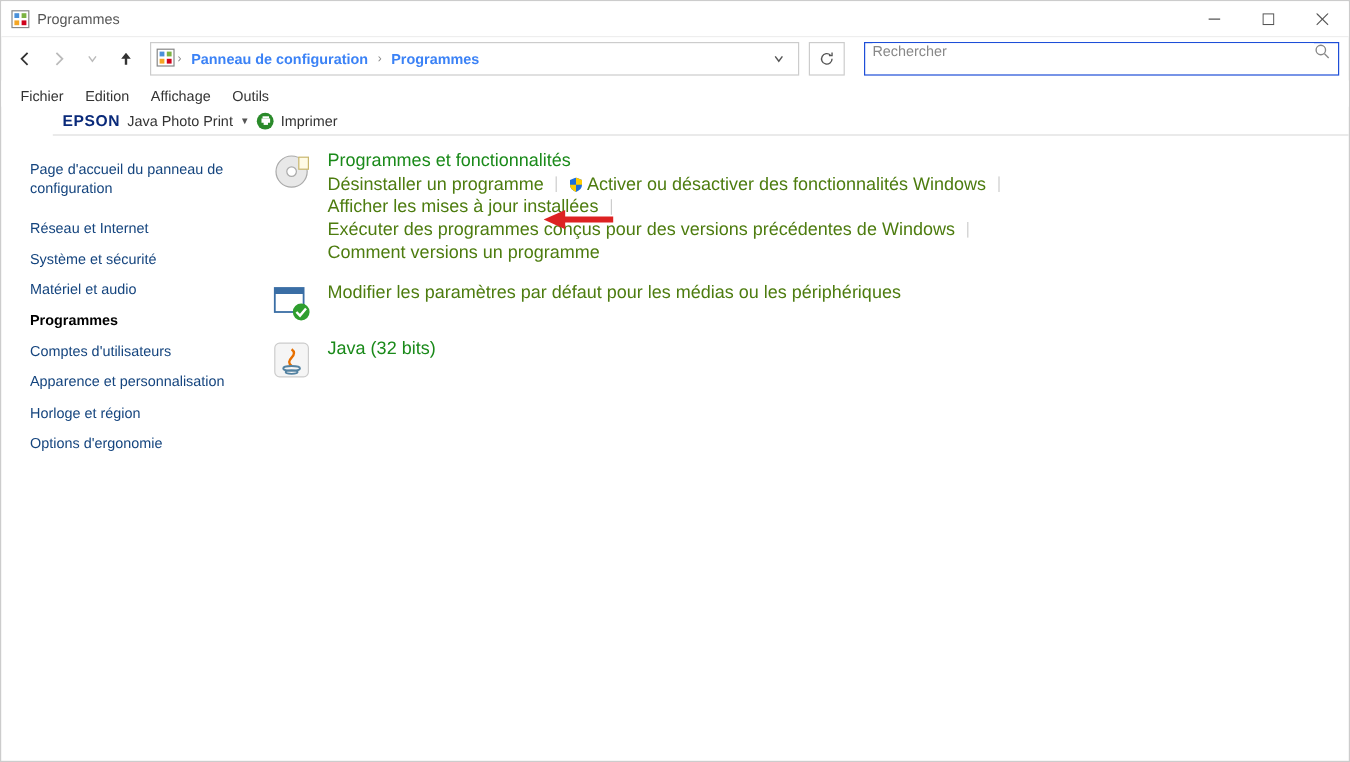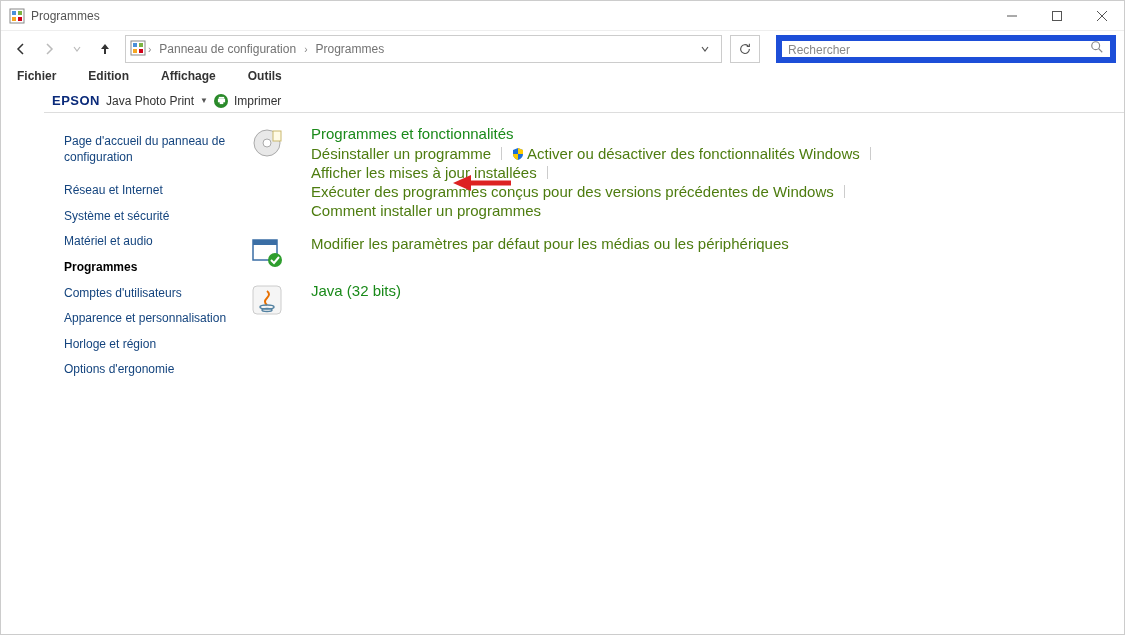--- a/index.html
+++ b/index.html
@@ -53,53 +53,53 @@
     height: 28px;
     border: 1px solid #ccc;
     display: flex;
     align-items: center;
     padding: 0 4px;
     margin: 0 4px;
     background: #fff;
   }
   .addressbar .crumb {
     padding: 0 6px;
-    color: #737373;
+    color: #3b82f6;
+    font-weight: bold;
   }
   .addressbar .chev { color: #888; padding: 0 2px; font-size: 10px; }
   .addr-spacer { flex: 1; }
   .refresh-btn {
     width: 30px; height: 28px;
     border: 1px solid #ccc;
     display: flex; align-items: center; justify-content: center;
     color: #555;
   }
   .searchbox {
-    width: 340px; height: 28px;
-    border: 6px solid #1d4ed8;
-    display: flex; align-items: flex-end;
+    width: 396px; height: 28px;
+    border: 1px solid #1d4ed8;
+    display: flex; align-items: flex-start;
     padding: 0 6px;
     margin-left: 12px;
   }
   .searchbox input {
     flex: 1; border: none; outline: none;
     font-family: inherit; font-size: 12px;
     color: #333;
   }
   .searchbox input::placeholder { color: #888; }
   .searchbox .search-icon { color: #888; }
   
   .menubar {
     height: 22px;
     display: flex;
-    align-items: flex-start;
+    align-items: flex-end;
     padding: 0 8px;
-    gap: 16px;
+    gap: 2px;
     background: #fff;
-    font-weight: bold;
   }
   .menubar .menu-item {
     padding: 2px 8px; color: #333;
   }
   
   .epsonbar {
     height: 24px;
     display: flex;
     align-items: center;
     padding: 0 8px;
@@ -116,42 +116,41 @@
     align-items: center; justify-content: center;
     color: #fff; font-size: 9px;
   }
   
   .content {
     display: flex;
     height: calc(100% - 30px - 36px - 22px - 24px);
   }
   .sidebar {
     width: 210px;
-    padding: 16px 8px 16px 39px;
-    margin-left: 24px;
+    padding: 16px 8px 16px 24px;
   }
   .sidebar a {
     display: block;
     color: #14447e;
     text-decoration: none;
     padding: 5px 0;
     font-size: 12px;
     line-height: 1.3;
   }
   .sidebar a.current { color: #000; font-weight: bold; }
   .sidebar a.home { margin-bottom: 8px; }
   .main {
     flex: 1;
     padding: 12px 16px;
   }
   .category {
     display: flex;
     align-items: flex-start;
     margin-bottom: 14px;
-    gap: 28px;
+    gap: 14px;
   }
   .cat-icon {
     width: 32px; height: 32px;
     flex-shrink: 0;
     margin-top: 2px;
     display: flex; align-items: center; justify-content: center;
     position: relative;
   }
   .cat-body { flex: 1; }
   .cat-title {
@@ -341,21 +340,21 @@
           </span>
           <a href="#">Activer ou désactiver des fonctionnalités Windows</a>
           <span class="link-sep"></span>
           <div class="link-break"></div>
           <a href="#">Afficher les mises à jour installées</a>
           <span class="link-sep"></span>
           <div class="link-break"></div>
           <a href="#">Exécuter des programmes conçus pour des versions précédentes de Windows</a>
           <span class="link-sep"></span>
           <div class="link-break"></div>
-          <a href="#">Comment installer un programmes</a>
+          <a href="#">Comment versions un programme</a>
         </div>
       </div>
     </div>
 
     <div class="category">
       <div class="cat-icon">
         <svg width="32" height="32" viewBox="0 0 32 32">
           <rect x="2" y="4" width="24" height="20" fill="#fff" stroke="#3a6ea5" stroke-width="1.5"></rect>
           <rect x="2" y="4" width="24" height="5" fill="#3a6ea5"></rect>
           <circle cx="24" cy="24" r="7" fill="#2e9e2e"></circle>

